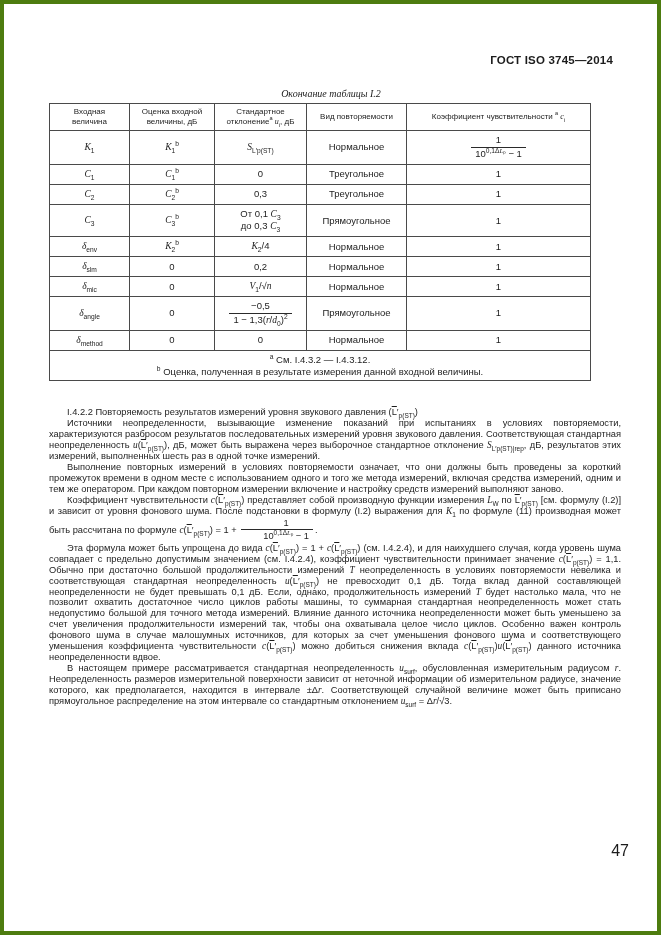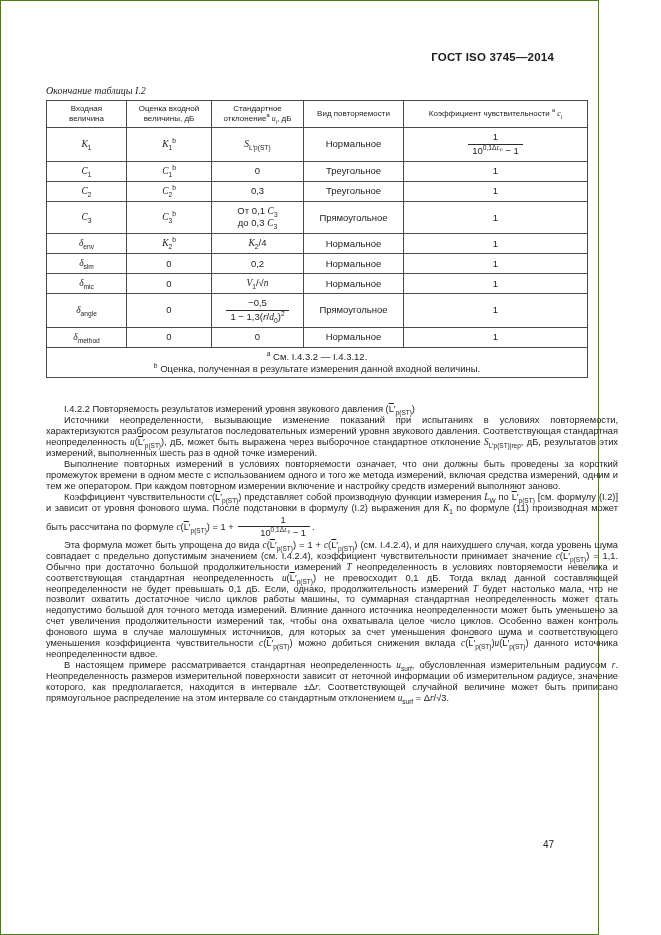--- a/index.html
+++ b/index.html
@@ -1,35 +1,35 @@
 <!DOCTYPE html>
 <html><head>
 <meta charset="utf-8">
 <style>
   html,body{margin:0;padding:0;background:#ffffff;}
   .page{
     position:relative;
-    width:599px;
+    width:661px;
     min-height:935px;
     box-sizing:border-box;
     background:#ffffff;
-    border:1px solid #4d7c0f;
+    border:4px solid #4d7c0f;
     padding:50px 44px 0 45px;
     color:#1c1c1c;
     font-family:"Liberation Sans", sans-serif;
   }
   i{font-family:"Liberation Serif", serif;}
   sub,sup{font-size:0.7em;line-height:0;}
   .ovl{text-decoration:overline;}
   .frac{display:inline-block;vertical-align:middle;text-align:center;line-height:1.15;margin:1px 2px;}
   .fnum{display:block;border-bottom:1px solid #2a2a2a;padding:0 4px 1px 4px;}
   .fden{display:block;padding:1px 4px 0 4px;}
 
   .doc-header{font-size:11.5px;font-weight:bold;text-align:right;letter-spacing:.2px;}
-  .table-caption{font-size:10px;font-style:italic;margin:22px 0 4px 0;font-family:"Liberation Serif", serif;}
+  .table-caption{font-size:10px;font-style:italic;margin:22px 0 4px 0;font-family:"Liberation Serif", serif;text-align:center;}
 
   table.std{border-collapse:collapse;width:541px;table-layout:fixed;}
   table.std th, table.std td{
     border:1px solid #4a4a4a;
     text-align:center;
     vertical-align:middle;
     padding:3px 3px;
   }
   table.std th{font-size:8px;font-weight:normal;line-height:1.25;}
   table.std td{font-size:9.5px;line-height:1.25;}
@@ -39,22 +39,22 @@
   .para{
     margin:0;
     font-size:9.3px;
     line-height:10.9px;
     text-align:justify;
     text-indent:18px;
   }
   .page-num{
     position:absolute;
     top:838px;
-    right:44px;
-    font-size:10px;
+    right:28px;
+    font-size:16px;
   }
 </style>
 </head>
 <body>
 
 <div class="page">
 
   <div class="doc-header">ГОСТ ISO 3745—2014</div>
 
   <div class="table-caption">Окончание таблицы I.2</div>

